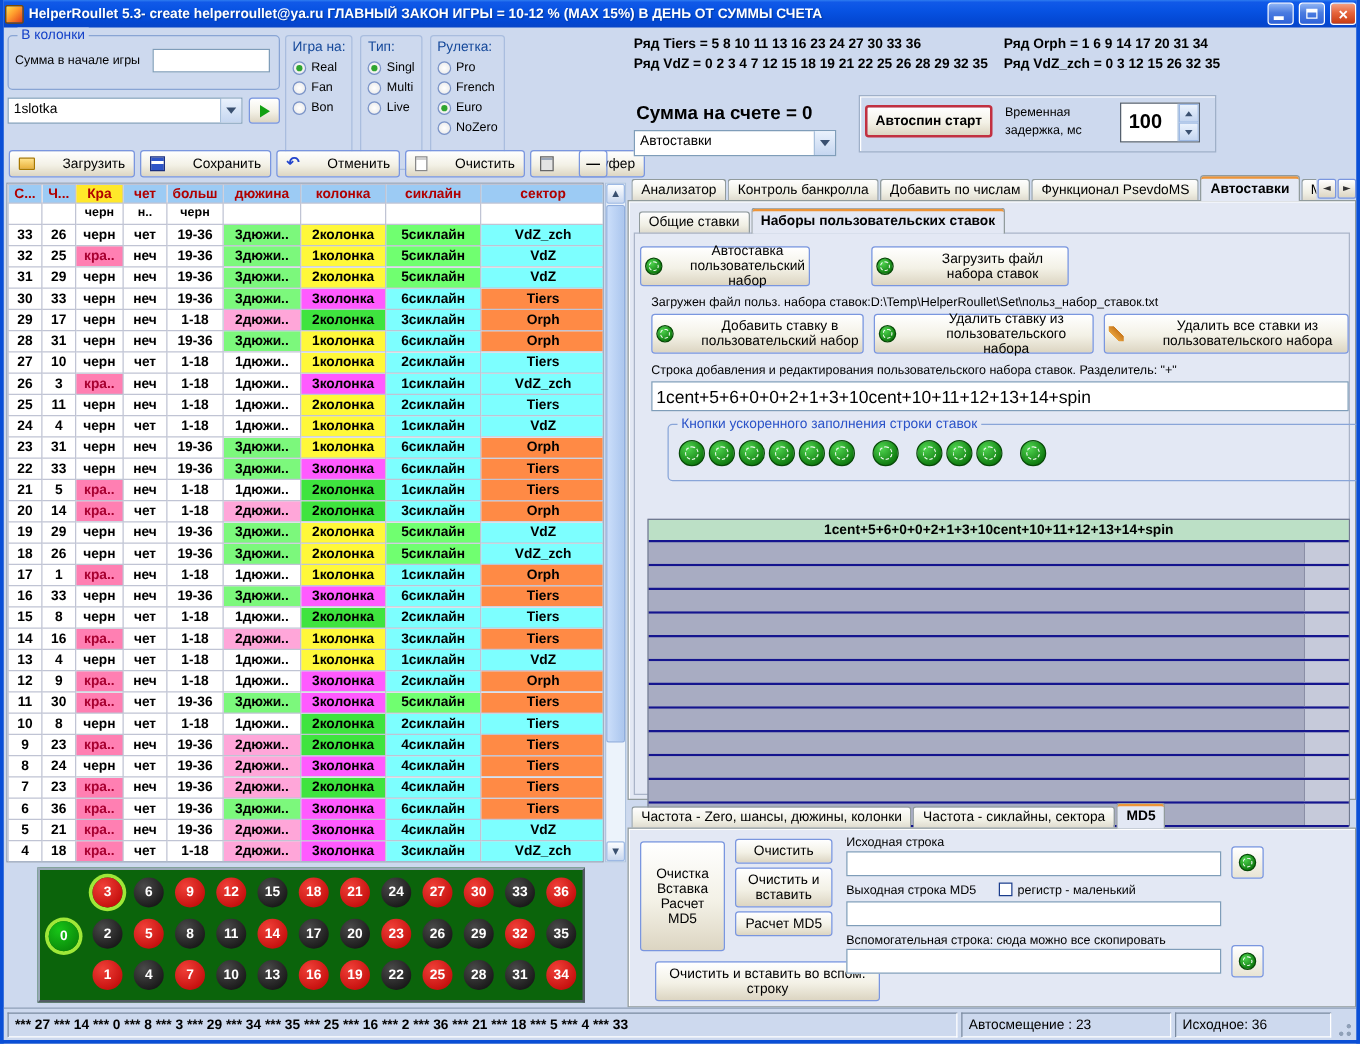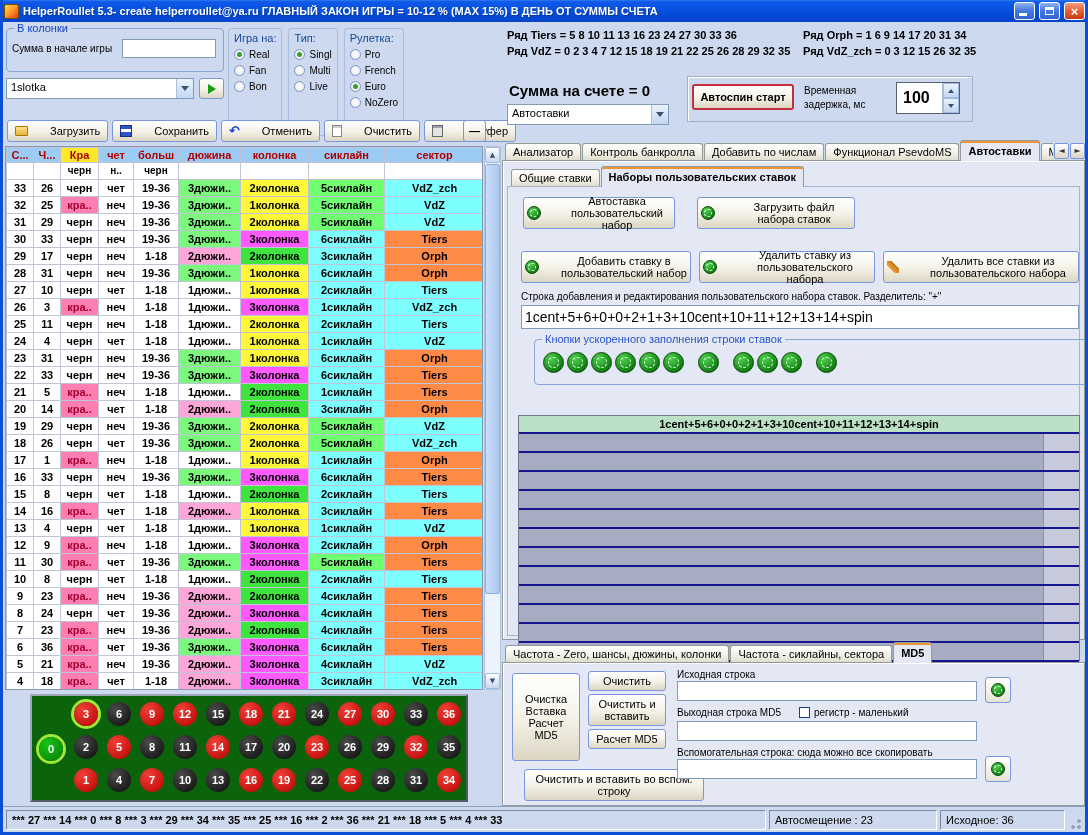--- a/index.html
+++ b/index.html
@@ -695,29 +695,30 @@
     </div>
 
     <div id="main-tabs" class="tabbar" style="left:502px;top:118px;width:548px;height:21px;overflow:hidden"><div class="xtab">Анализатор</div><div class="xtab">Контроль банкролла</div><div class="xtab">Добавить по числам</div><div class="xtab">Функционал PsevdoMS</div><div class="xtab active">Автоставки</div><div class="xtab">MD5</div></div>
     <div class="tab-scroll" style="left:1051px;top:121px">◄</div>
     <div class="tab-scroll" style="left:1067px;top:121px">►</div>
 
     <div class="panel" style="left:499px;top:138px;width:583px;height:480px">
       <div id="sub-tabs" class="tabbar" style="left:8px;top:5px"><div class="xtab">Общие ставки</div><div class="xtab active">Наборы пользовательских ставок</div></div>
       <div style="position:absolute;left:4px;top:25px;right:4px;bottom:3px;border:1px solid #AAB4C8">
 
-        <button class="btn two" style="position:absolute;left:15px;top:10px;width:152px;height:32px">
+        <button class="btn two" style="position:absolute;left:4px;top:10px;width:136px;height:32px">
           <span class="chip-icon"></span>
           <span style="flex:1">Автоставка пользовательский набор</span>
         </button>
         <button class="btn two" style="position:absolute;left:189px;top:10px;width:158px;height:32px">
           <span class="chip-icon"></span>
           <span style="flex:1">Загрузить файл набора ставок</span>
         </button>
 
+        <div class="lbl" style="position:absolute;left:13px;top:50px;white-space:nowrap">Загружен файл польз. набора ставок:D:\Temp\HelperRoullet\Set\польз_набор_ставок.txt</div>
 
         <button class="btn two" style="position:absolute;left:13px;top:64px;width:170px;height:32px">
           <span class="chip-icon"></span>
           <span style="flex:1">Добавить ставку в пользовательский набор</span>
         </button>
         <button class="btn two" style="position:absolute;left:191px;top:64px;width:176px;height:32px">
           <span class="chip-icon"></span>
           <span style="flex:1">Удалить ставку из пользовательского набора</span>
         </button>
         <button class="btn two" style="position:absolute;left:375px;top:64px;width:196px;height:32px">

